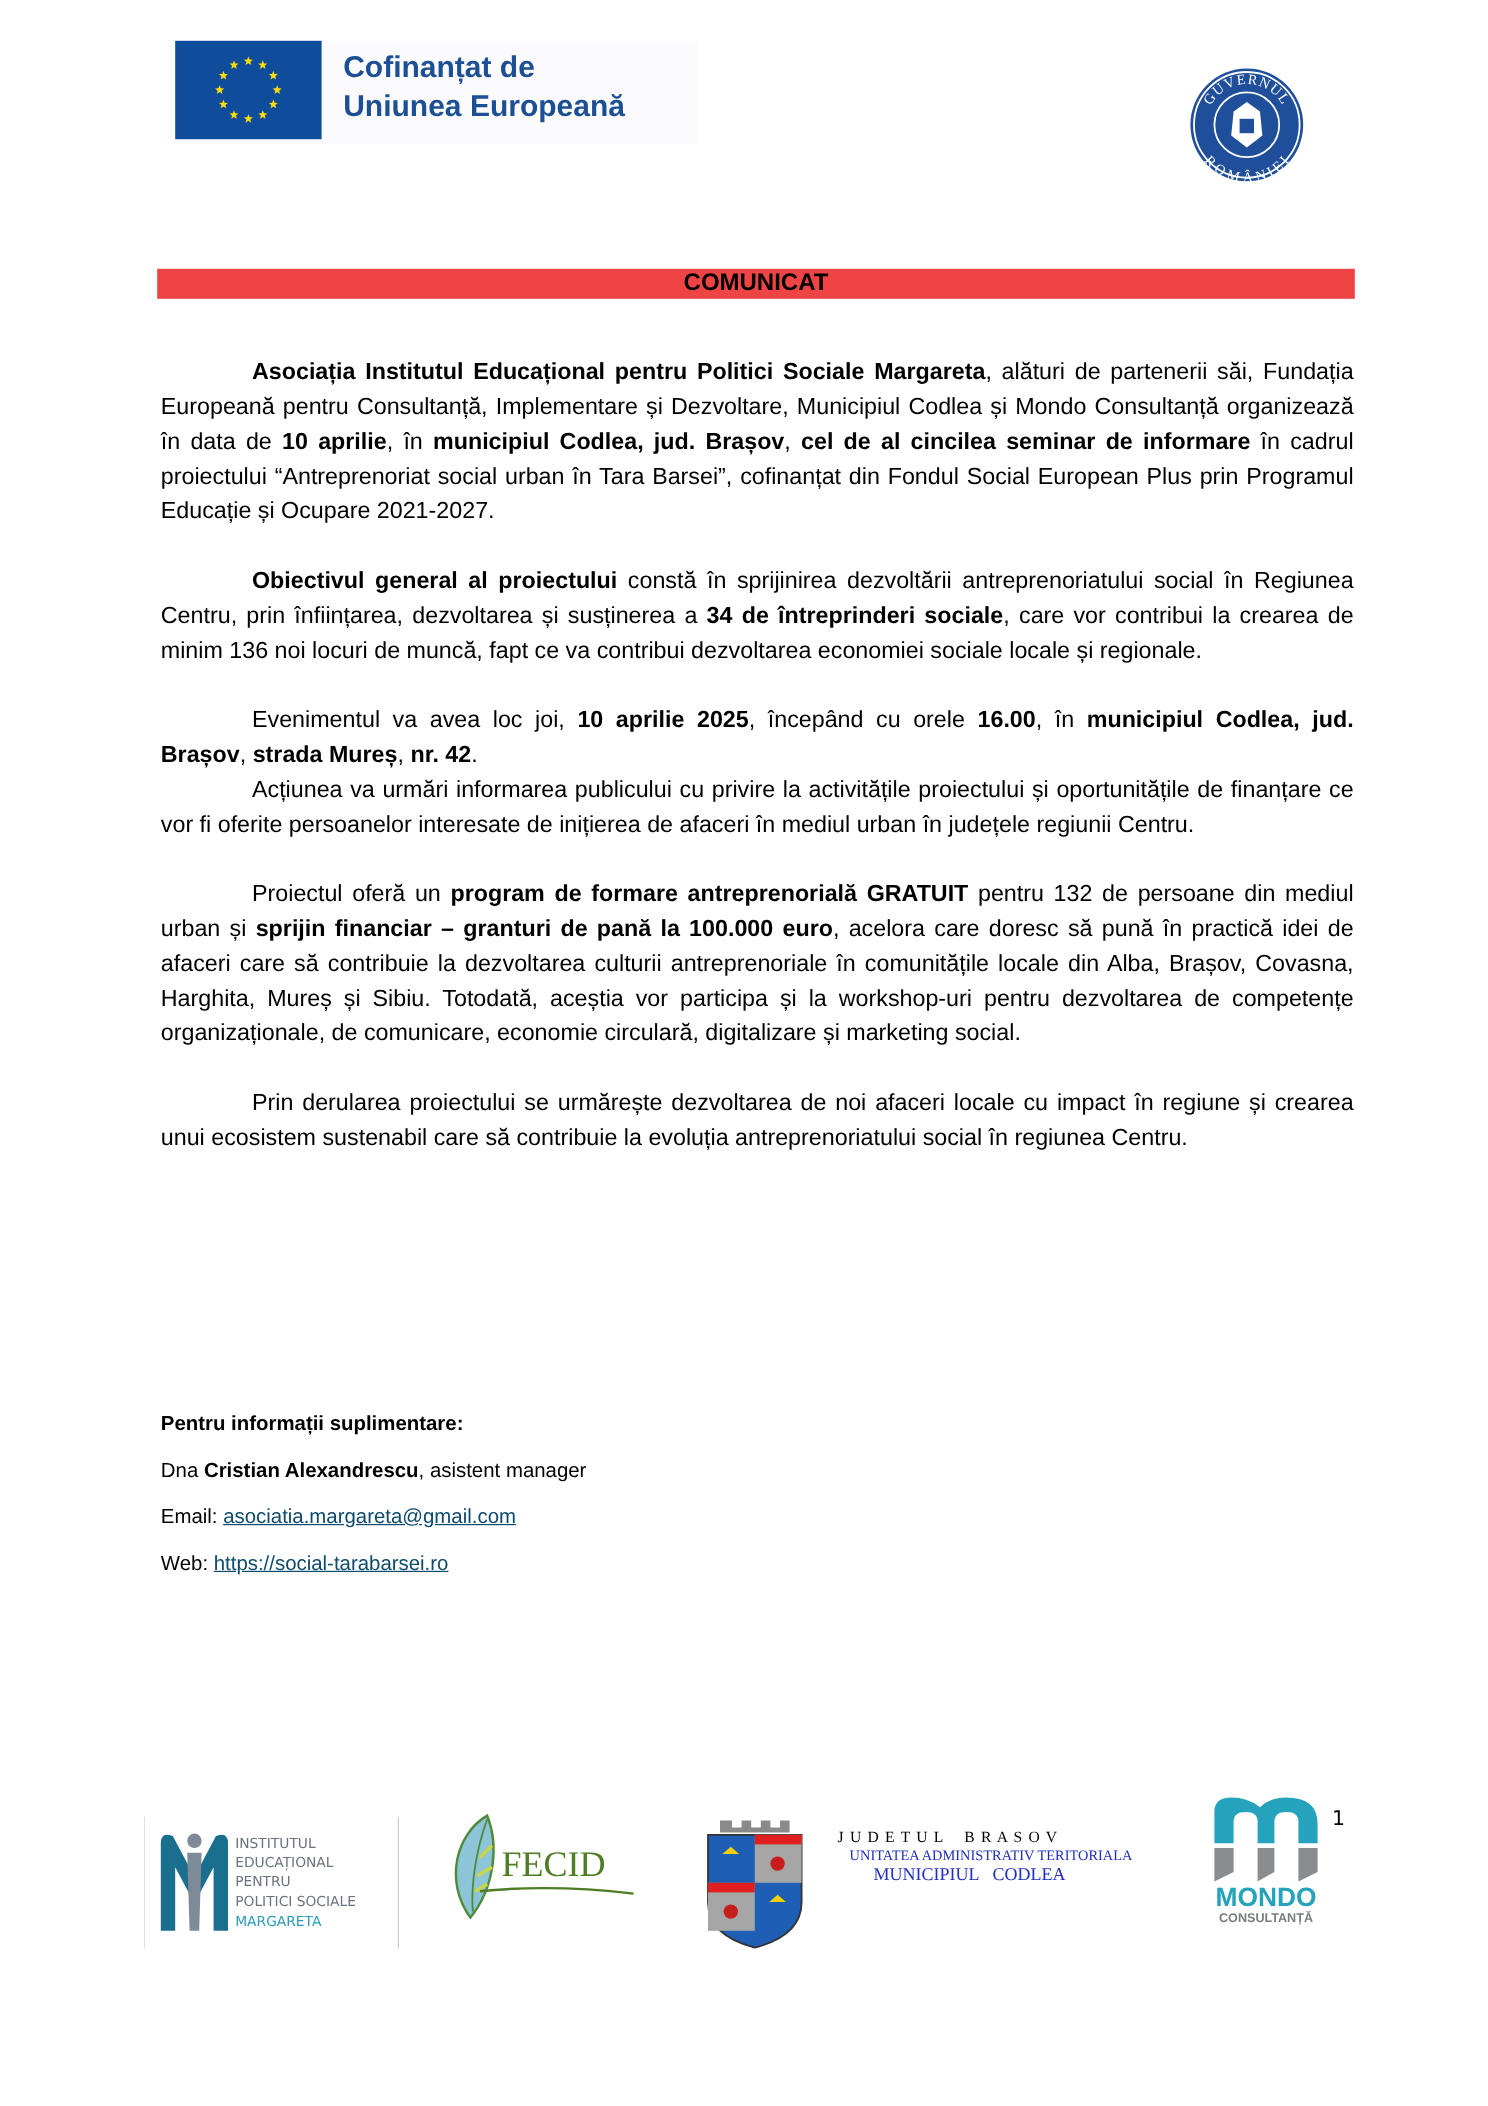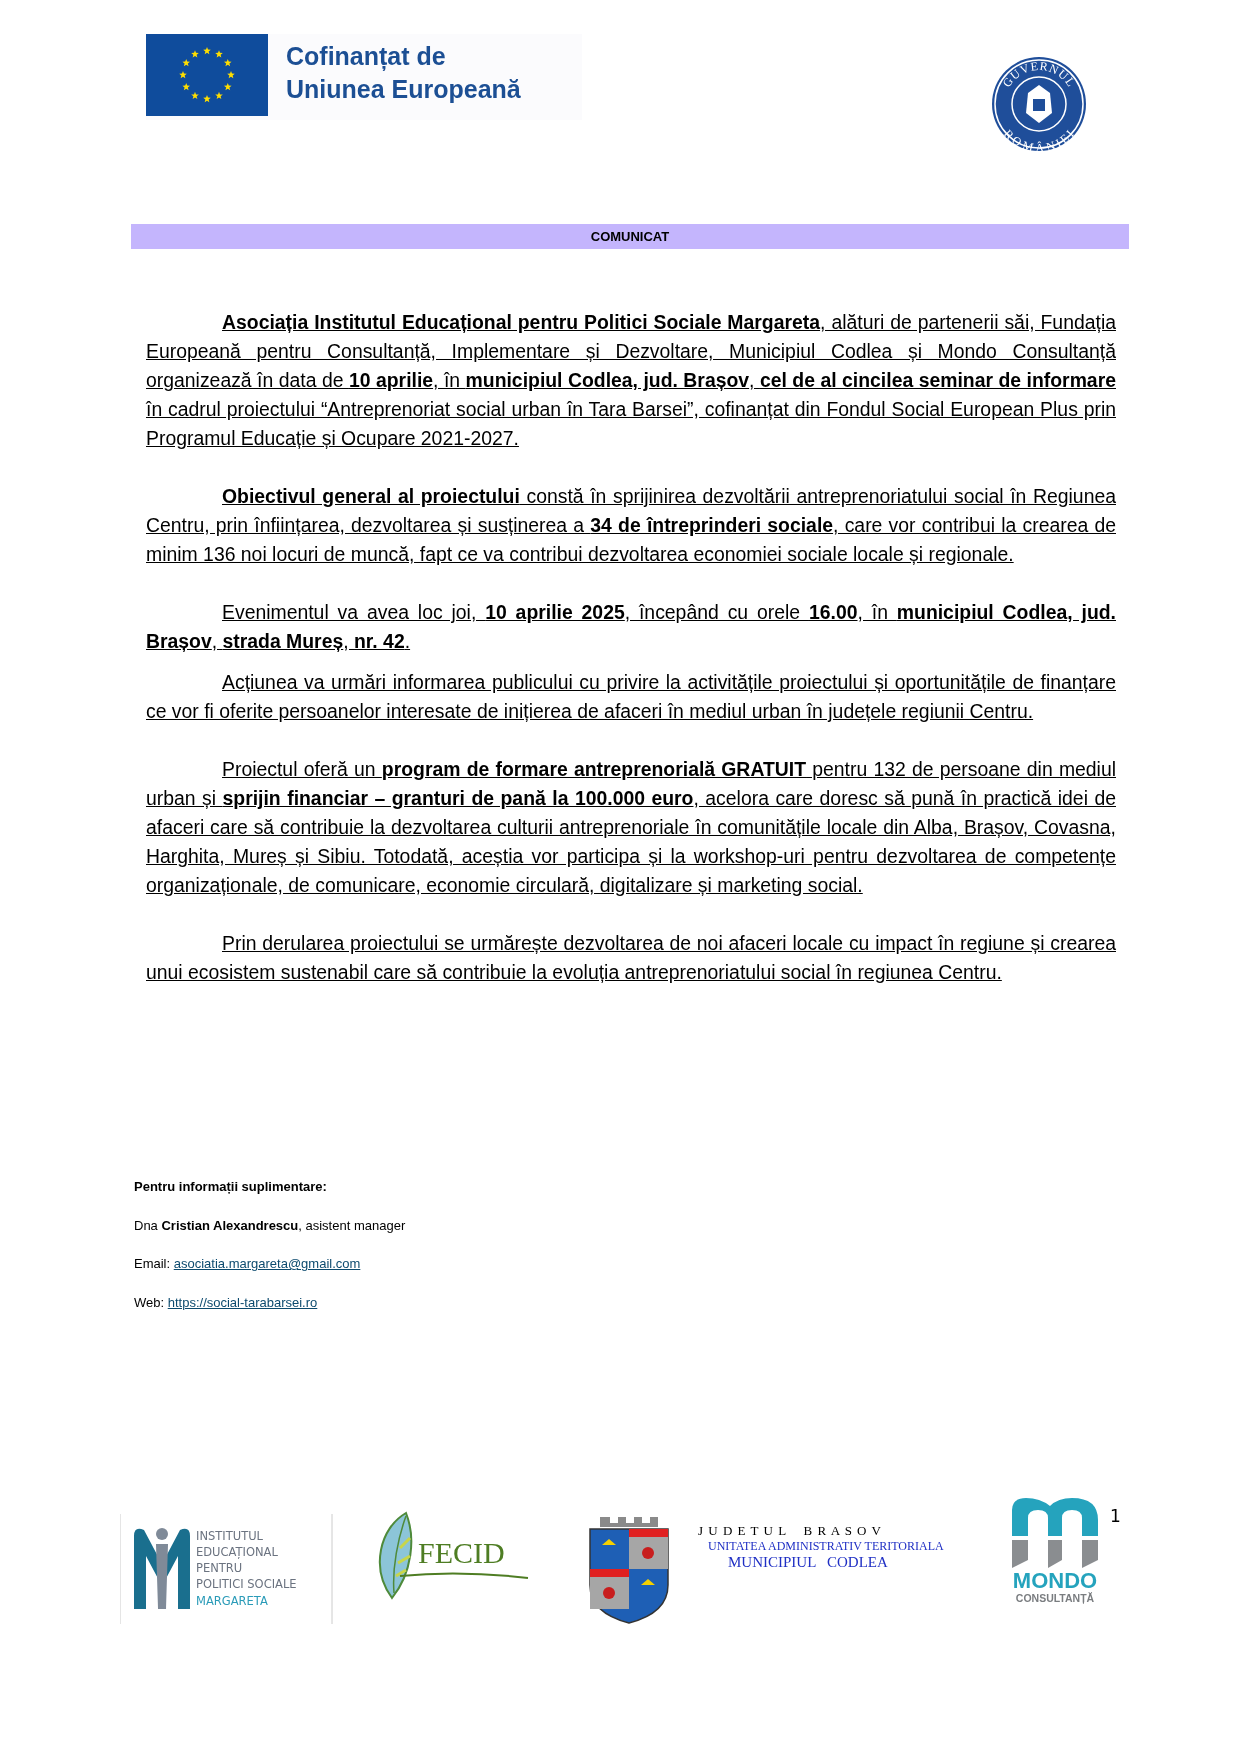--- a/index.html
+++ b/index.html
@@ -7,33 +7,33 @@
          font-family: "Liberation Sans", sans-serif; color: #000; }
   .abs { position: absolute; }
 
   
   .eu-logo { left: 146px; top: 34px; width: 436px; height: 86px; background: #fbfbfd; }
   .eu-flag { left: 0; top: 0; width: 122px; height: 82px; background: #0f4c9c; }
   .eu-text { left: 140px; top: 6px; color: #1c4f94; font-weight: bold; font-size: 25px; line-height: 33px; }
   .gov-seal { left: 990px; top: 55px; width: 98px; height: 98px; }
 
   
-  .title-band { left: 131px; top: 224px; width: 998px; height: 25px; background: #c4b5fd;
-                text-align: center; font-weight: bold; font-size: 13px; line-height: 25px; }
+  .title-band { left: 131px; top: 224px; width: 998px; height: 25px; background: #ef4444;
+                text-align: center; font-weight: bold; font-size: 20px; line-height: 25px; }
 
   
   .body-text { left: 134px; top: 296px; width: 994px; font-size: 19.4px; line-height: 29px;
                text-align: justify; }
-  .body-text p { margin: 12px; text-decoration: underline; }
+  .body-text p { margin: 0; }
   .body-text p.gap { margin-top: 29px; }
   .indent { display: inline-block; width: 76px; }
   b { font-weight: bold; }
 
   
-  .contact { left: 134px; top: 1168px; font-size: 13px; line-height: 38.5px; }
+  .contact { left: 134px; top: 1168px; font-size: 17px; line-height: 38.5px; }
   .contact a { color: #0c4a6e; text-decoration: underline; }
 
   
   .logo-margareta { left: 120px; top: 1514px; width: 214px; height: 110px; }
   .logo-fecid { left: 370px; top: 1508px; width: 160px; height: 100px; }
   .logo-codlea { left: 578px; top: 1505px; width: 380px; height: 120px; }
   .logo-mondo { left: 1000px; top: 1490px; width: 110px; height: 115px; }
   .page-number { left: 1110px; top: 1506px; font-size: 17px; font-family: "DejaVu Sans", sans-serif; }
 </style>
 </head>

